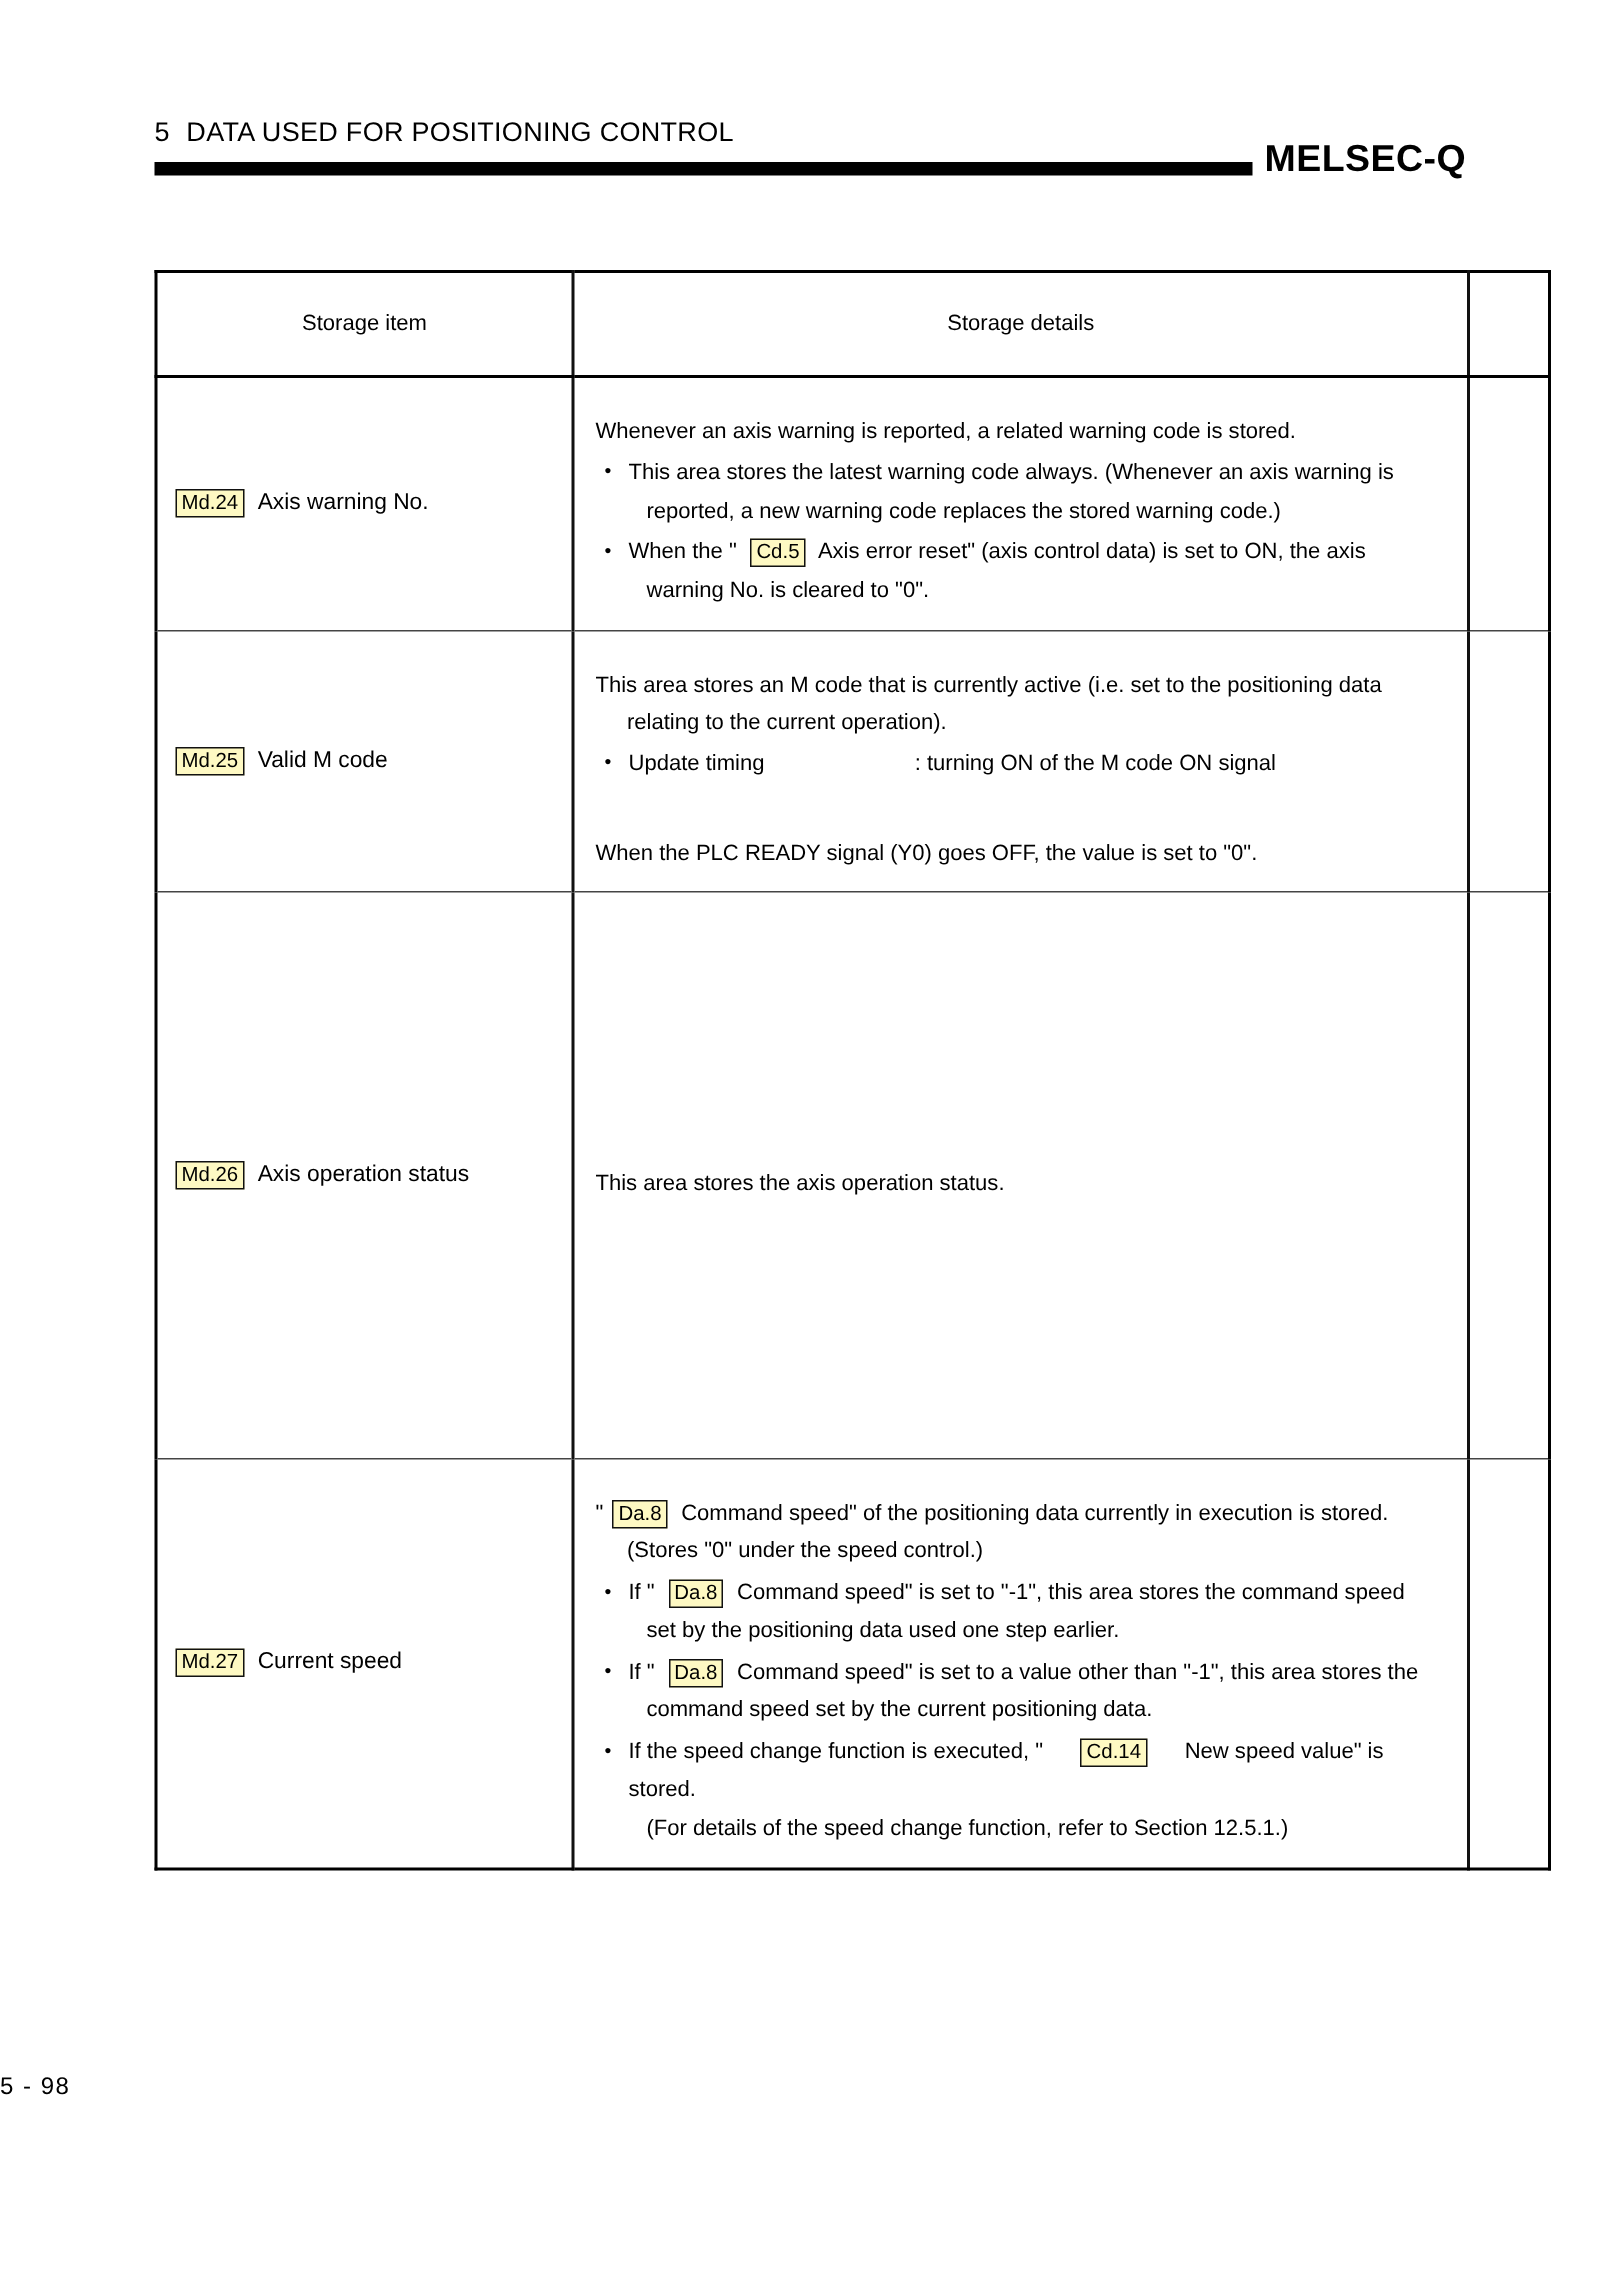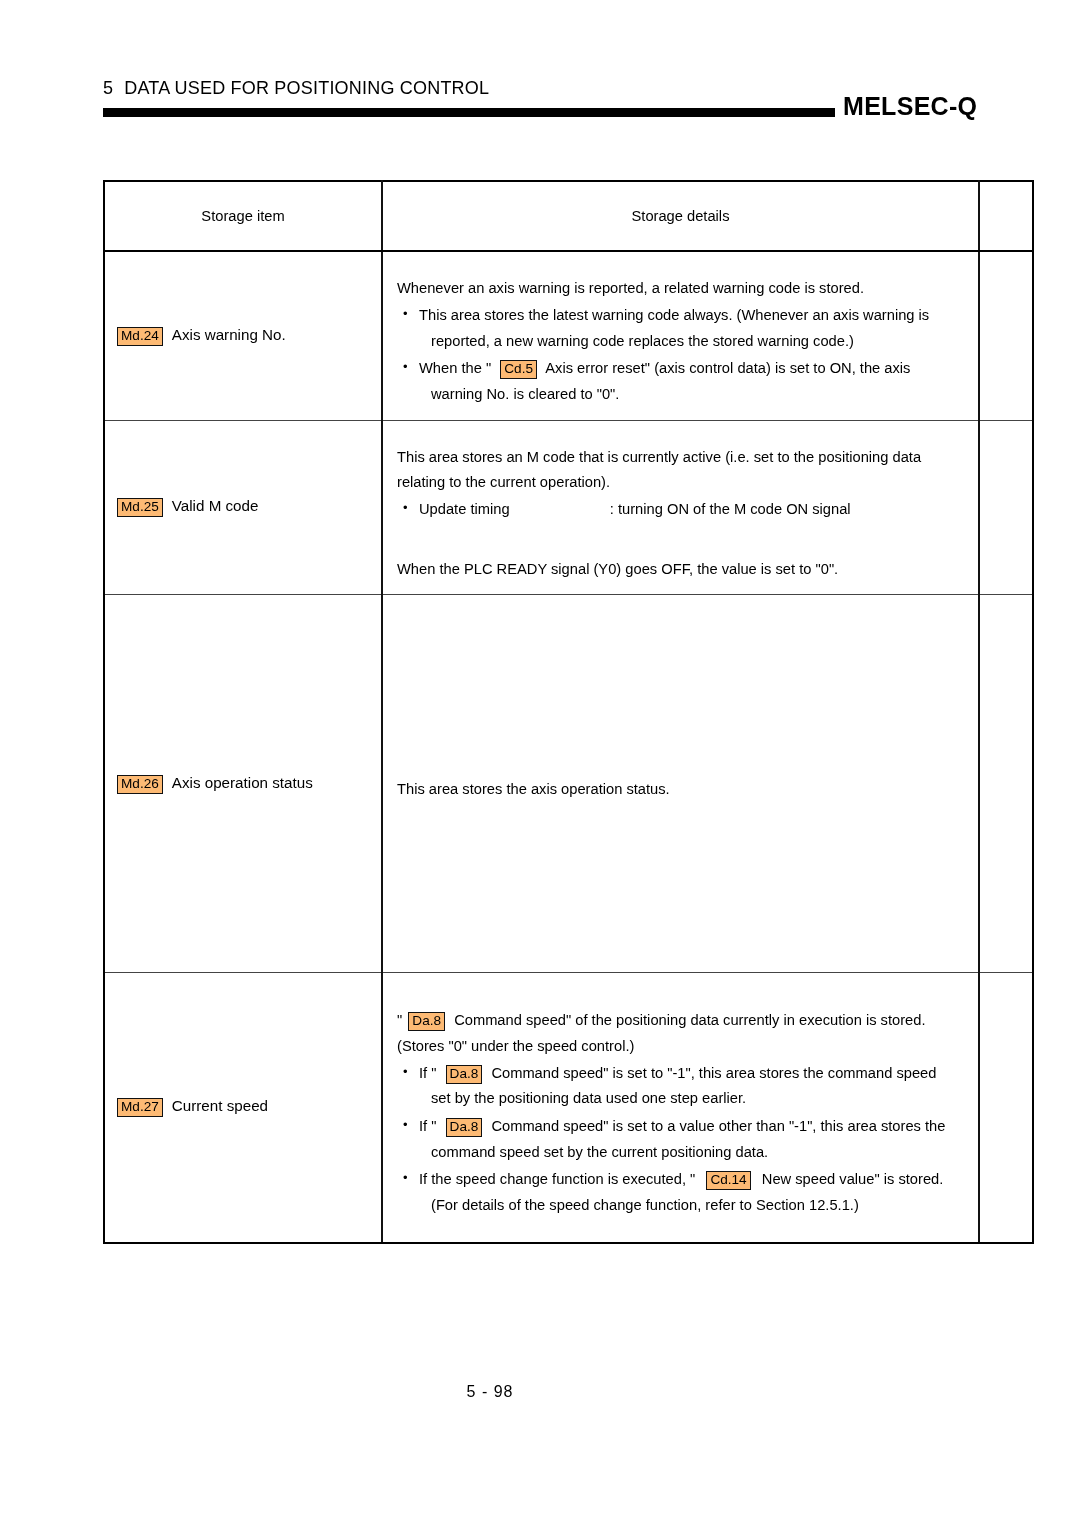--- a/index.html
+++ b/index.html
@@ -112,38 +112,39 @@
 
   
   .code-badge {
     display: inline-block;
     border: 1.3px solid #111;
     padding: 0px 3px 1px 3px;
     font-size: 13.6px;
     line-height: 1.18;
     white-space: nowrap;
     vertical-align: baseline;
-    background: #fdba74;
+    background: #fef9c3;
   }
   .item-label {
     display: inline-block;
     margin-left: 9px;
     font-size: 15.2px;
     white-space: nowrap;
     vertical-align: baseline;
   }
 
   
   .detail-line {
     line-height: 1.72;
     font-size: 14.7px;
     margin-top: 12px;
   }
   .detail-line + .detail-line {
     margin-top: 0;
+    margin-left: 21px;
   }
   .detail-gap {
     height: 22px;
   }
   .bullet-list {
     margin: 0;
     padding: 0;
     list-style: none;
   }
   .bullet-item {
@@ -165,21 +166,20 @@
     padding-left: 12px;
   }
   .spacer-wide { display: inline-block; width: 92px; }
 
   
   .page-footer {
     position: absolute;
     left: 0;
     top: 1383px;
     width: 980px;
-    text-align: center;
     font-size: 16px;
     letter-spacing: 1px;
   }
 </style>
 </head>
 <body>
 
 <div class="page-header">
   <div class="header-chapter">
     <span class="chapter-num">5</span><span>DATA USED FOR POSITIONING CONTROL</span>
@@ -295,21 +295,21 @@
             <li class="bullet-item">
               <span class="dot">•</span>
               <span>If "</span>
               <span class="code-badge" style="margin:0 5px;">Da.8</span>
               <span>Command speed" is set to a value other than "-1", this area stores the</span>
               <span class="cont">command speed set by the current positioning data.</span>
             </li>
             <li class="bullet-item">
               <span class="dot">•</span>
               <span>If the speed change function is executed, "</span>
-              <span class="code-badge" style="margin:0 7px;">Cd.14</span>
+              <span class="code-badge" style="margin:0 21px;">Cd.14</span>
               <span>New speed value" is stored.</span>
               <span class="cont">(For details of the speed change function, refer to Section 12.5.1.)</span>
             </li>
           </ul>
         </div>
       </td>
       <td class="extra-col"></td>
     </tr>
 
   </tbody>

